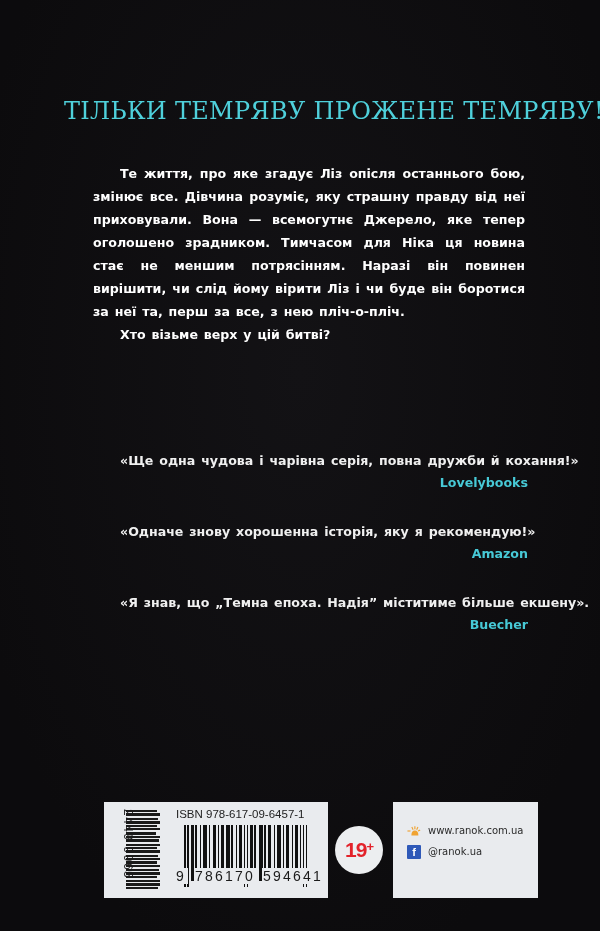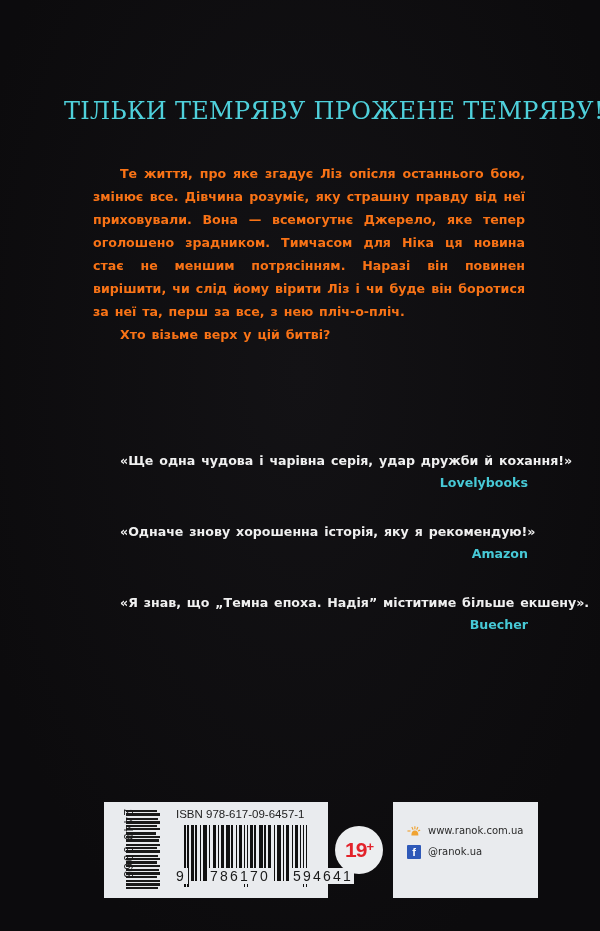--- a/index.html
+++ b/index.html
@@ -22,21 +22,21 @@
       white-space: nowrap;
     }
     .blurb {
       position: absolute;
       left: 93px; top: 162px;
       width: 432px;
       font-family: "DejaVu Sans", sans-serif;
       font-weight: bold;
       font-size: 12.6px;
       line-height: 23px;
-      color: #f97316;
+      color: #ffffff;
     }
     .blurb p {
       text-align: justify;
       text-align-last: left;
       text-indent: 27px;
       word-spacing: 1.5px;
     }
     .quotes {
       position: absolute;
       left: 120px; top: 450px;
@@ -110,21 +110,21 @@
       position: absolute;
       left: 72px; top: 66px;
       font-family: "Liberation Sans", sans-serif;
       font-size: 14px;
       letter-spacing: 2.2px;
       color: #1b1b1b;
       white-space: nowrap;
       background: transparent;
     }
     .isbn-digits .d0 { background: #e9ebee; padding-right: 2px; }
-    .isbn-digits .grp { background: #e9ebee; padding: 0 1px; margin-left: 15px; }
+    .isbn-digits .grp { background: #e9ebee; padding: 0 1px; }
     .age-badge {
       position: absolute;
       left: 335px; top: 826px;
       width: 48px; height: 48px;
       border-radius: 50%;
       background: #eceef0;
       display: flex; align-items: center; justify-content: center;
     }
     .age-badge span {
       font-family: "Liberation Sans", sans-serif;
@@ -174,21 +174,21 @@
 
 <div class="title">ТІЛЬКИ ТЕМРЯВУ ПРОЖЕНЕ ТЕМРЯВУ!</div>
 
 <div class="blurb">
   <p>Те життя, про яке згадує Ліз опісля останнього бою, змінює все. Дівчина розуміє, яку страшну правду від неї приховували. Вона — всемогутнє Джерело, яке тепер оголошено зрадником. Тимчасом для Ніка ця новина стає не меншим потрясінням. Наразі він повинен вирішити, чи слід йому вірити Ліз і чи буде він боротися за неї та, перш за все, з нею пліч-о-пліч.</p>
   <p>Хто візьме верх у цій битві?</p>
 </div>
 
 <div class="quotes">
   <div class="quote-block">
-    <div class="quote-text">«Ще одна чудова і чарівна серія, удар дружби й кохання!»</div>
+    <div class="quote-text">«Ще одна чудова і чарівна серія, повна дружби й кохання!»</div>
     <div class="quote-source">Lovelybooks</div>
   </div>
   <div class="quote-block">
     <div class="quote-text">«Одначе знову хорошенна історія, яку я рекомендую!»</div>
     <div class="quote-source">Amazon</div>
   </div>
   <div class="quote-block">
     <div class="quote-text">«Я знав, що „Темна епоха. Надія” міститиме більше екшену».</div>
     <div class="quote-source">Buecher</div>
   </div>

